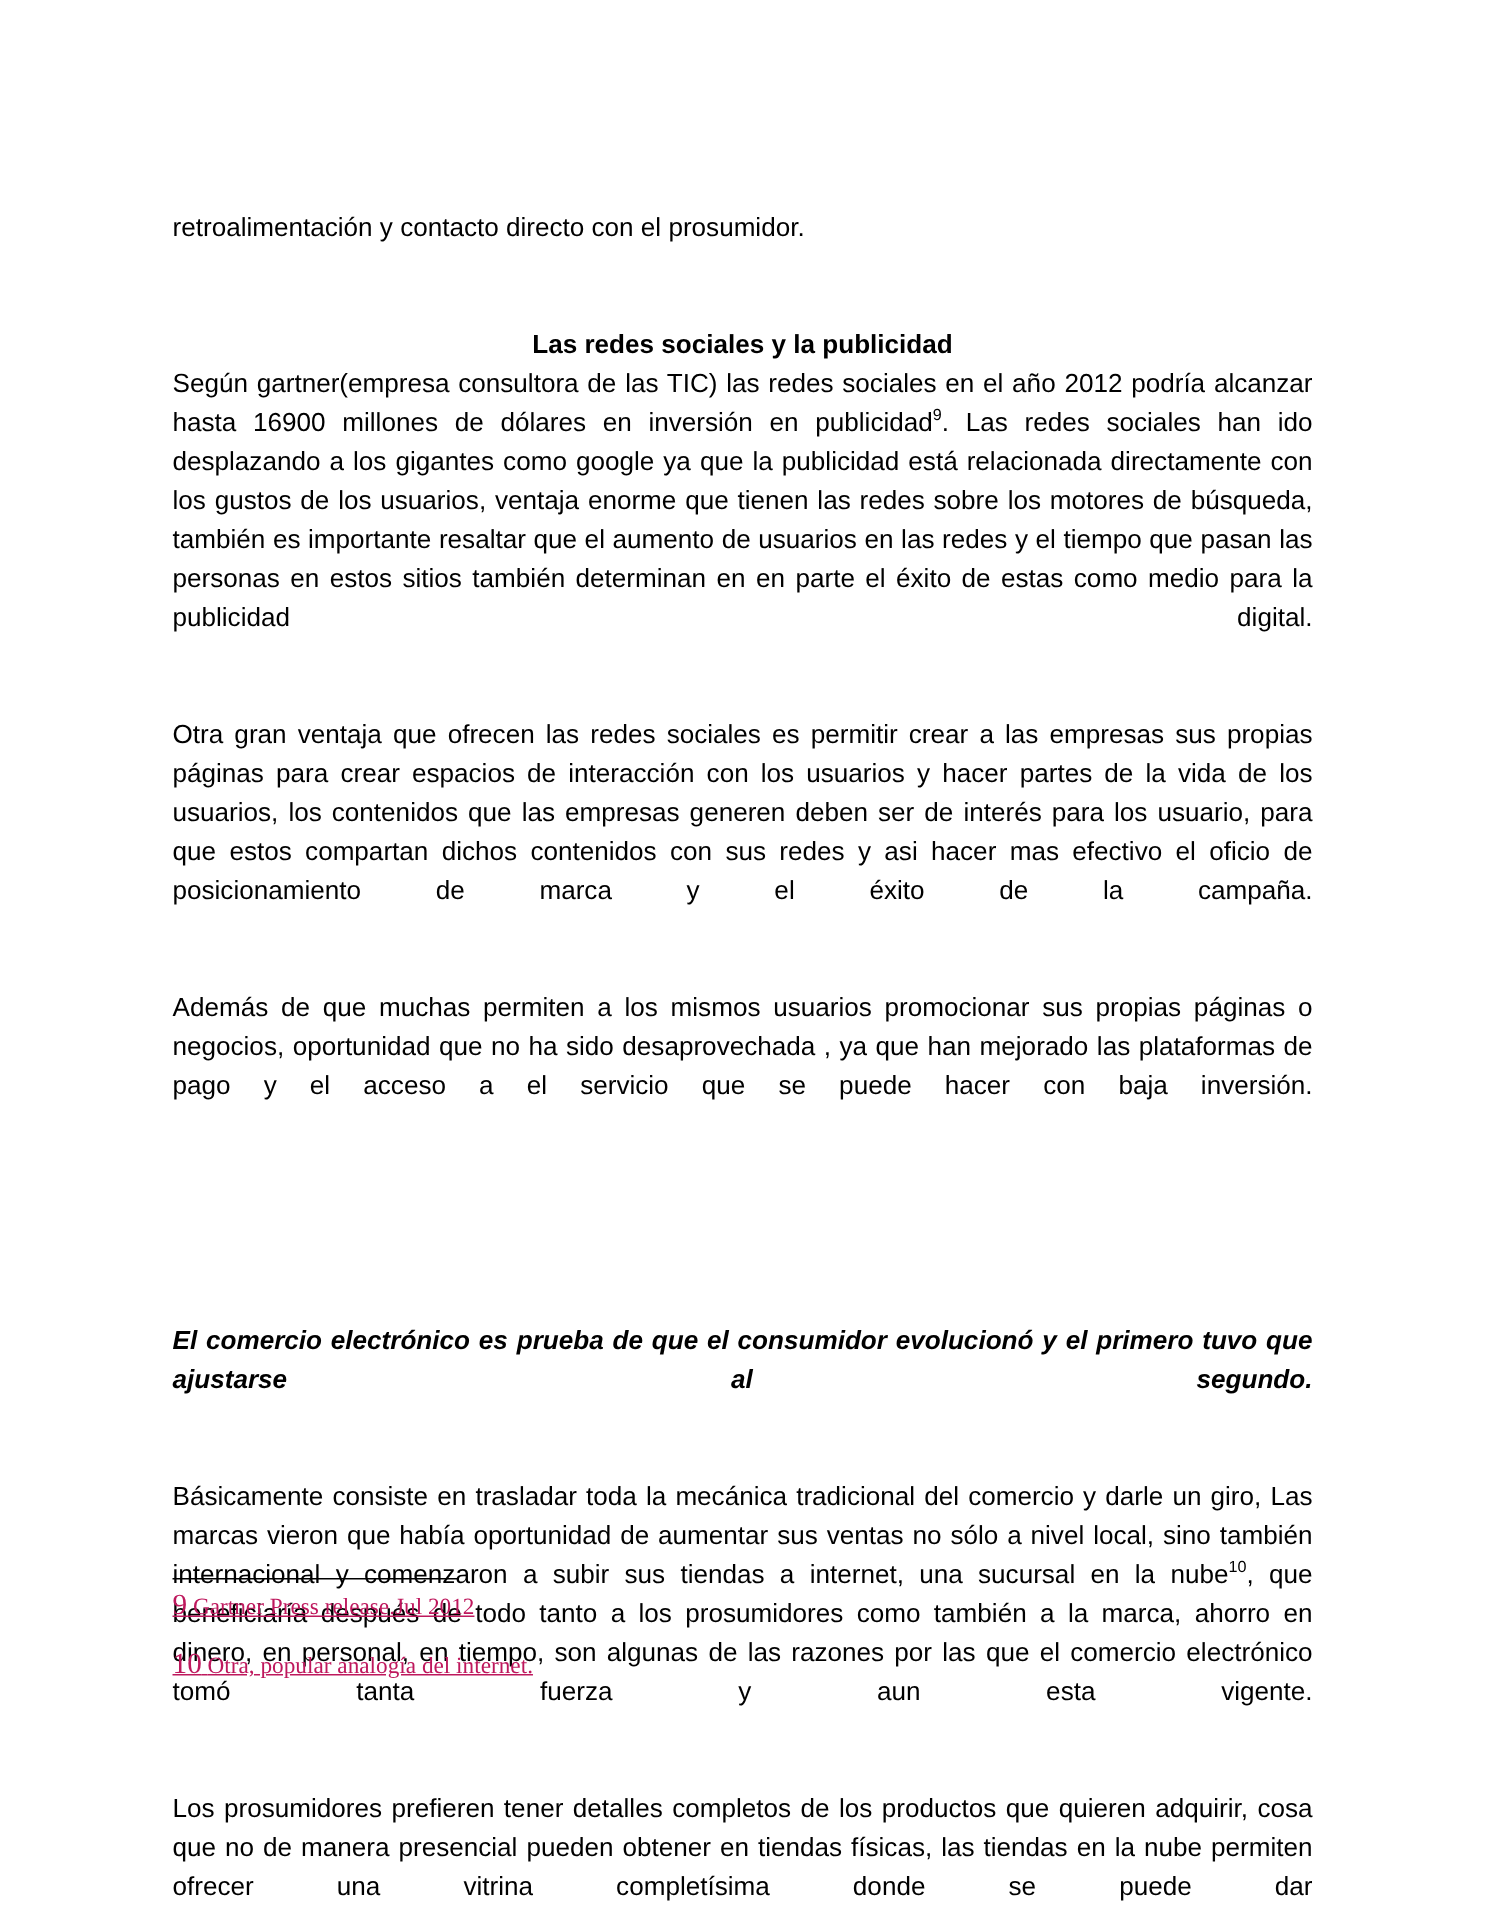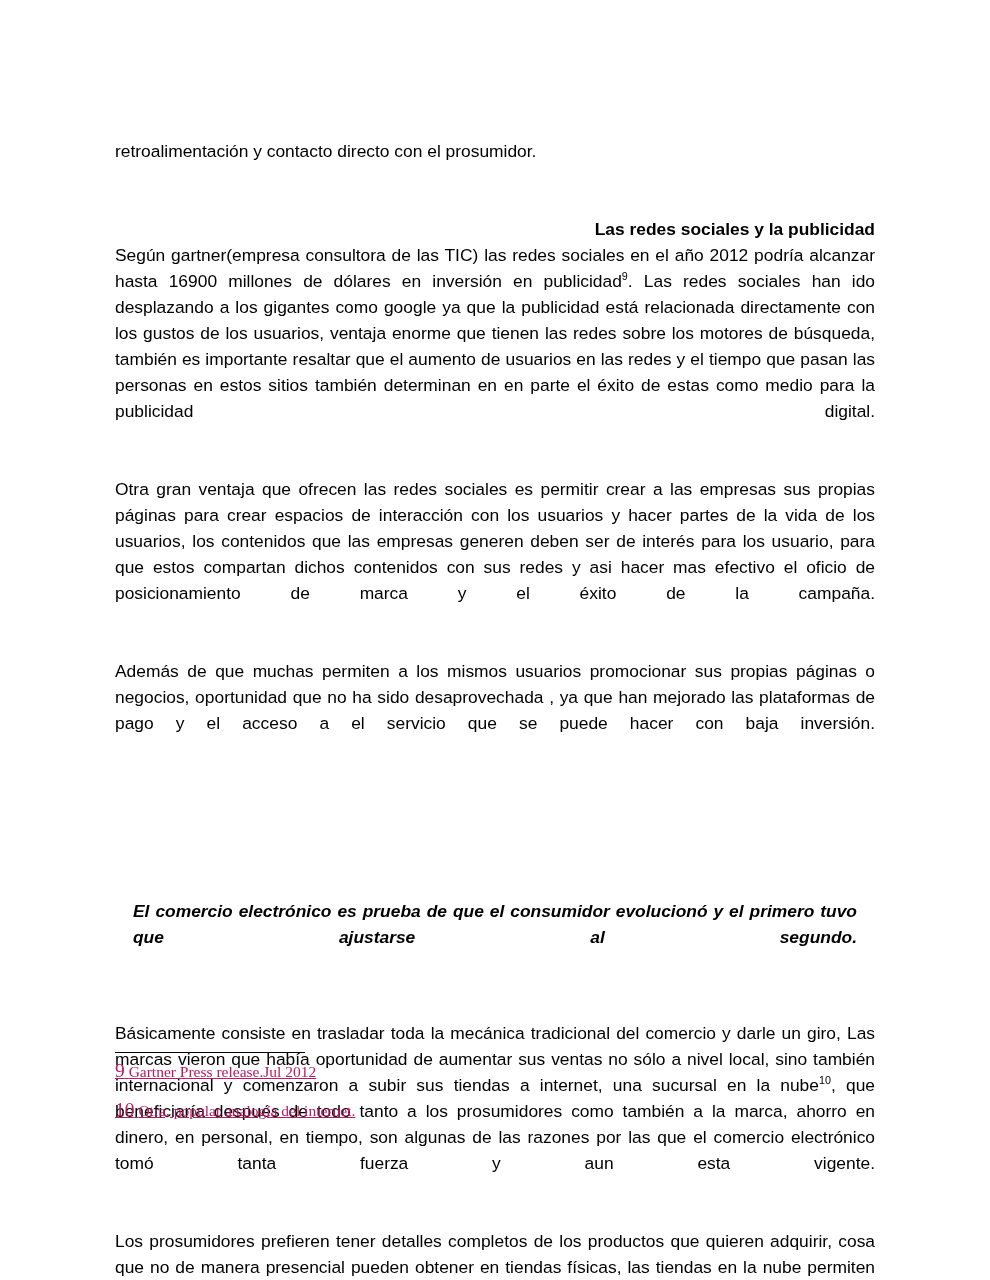--- a/index.html
+++ b/index.html
@@ -46,30 +46,30 @@
     display: inline-block;
     width: 100%;
   }
 
   .heading {
     font-family: "Liberation Sans", sans-serif;
     font-size: 17.4px;
     line-height: 26px;
     font-weight: bold;
     margin: 0;
-    text-align: right;
+    text-align: center;
   }
 
   .subhead-italic {
     font-family: "Liberation Sans", sans-serif;
     font-size: 17.4px;
     line-height: 26px;
     font-weight: bold;
     font-style: italic;
-    margin: 18px;
+    margin: 0;
     text-align: justify;
   }
   .subhead-italic::after {
     content: "";
     display: inline-block;
     width: 100%;
   }
 
   sup {
     font-size: 0.62em;

